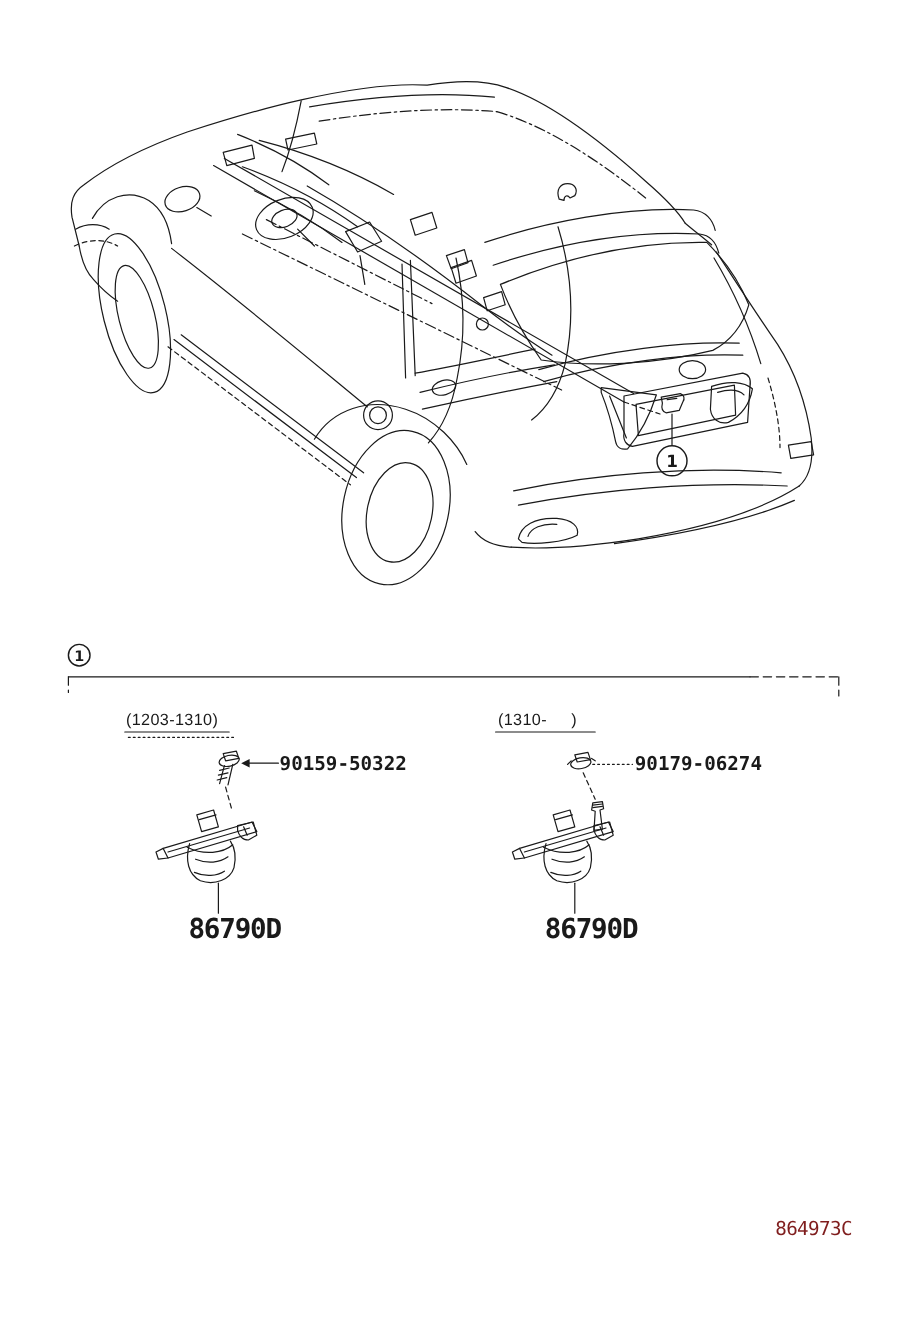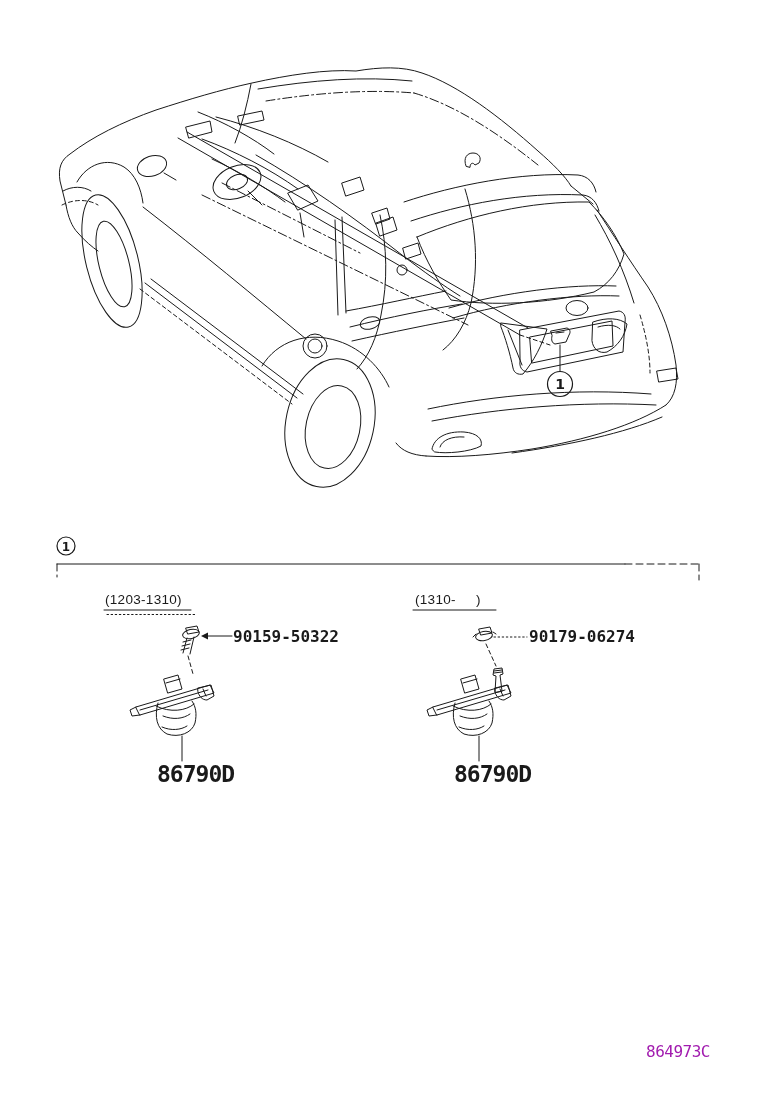--- a/index.html
+++ b/index.html
@@ -11,22 +11,22 @@
   .dash{stroke-dasharray:7 4;}
   .dash2{stroke-dasharray:4 3;}
   .dot{stroke-dasharray:1.5 2.6;}
   .dashdot{stroke-dasharray:9 3 2 3;}
   .fillb{fill:#1a1a1a;stroke:none;}
   .t-date{font:13.5px "Liberation Sans",sans-serif;fill:#1a1a1a;letter-spacing:.3px;}
   .t-pn{font:700 16px "DejaVu Sans Mono","Liberation Mono",monospace;fill:#1a1a1a;}
   .t-label{font:700 23px "DejaVu Sans Mono","Liberation Mono",monospace;fill:#1a1a1a;letter-spacing:-1px;}
   .t-callout-sm{font:700 12px "DejaVu Sans",sans-serif;fill:#1a1a1a;}
   .t-callout-lg{font:700 14px "DejaVu Sans",sans-serif;fill:#1a1a1a;}
-  .doc-code{position:absolute;left:646px;top:1042px;width:90px;
-            font:16px "DejaVu Sans Mono","Liberation Mono",monospace;color:#a21caf;letter-spacing:-.5px;}
+  .doc-code{position:absolute;left:646px;top:1014px;width:90px;
+            font:16px "DejaVu Sans Mono","Liberation Mono",monospace;color:#7f1d1d;letter-spacing:-.5px;}
 </style>
 </head>
 <body>
 
 <div class="page">
 
   <svg style="left:50px;top:65px;" width="650" height="440" viewBox="0 0 650 440">
 
     <path class="ln" d="M 16,140 L 10,116 C 8,103 11,95 20,89 C 42,72 72,57 106,45 C 140,34 170,25 202,18 C 238,10 276,4 306,6 C 330,2 352,1 372,8 C 408,20 450,52 488,86 C 503,99 515,111 521,121"></path>
     <path class="ln" d="M 521,121 C 528,127 536,133 543,139"></path>

